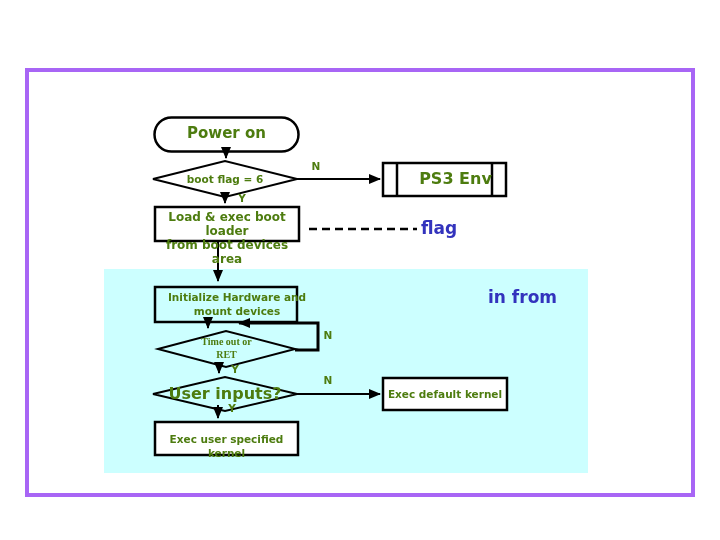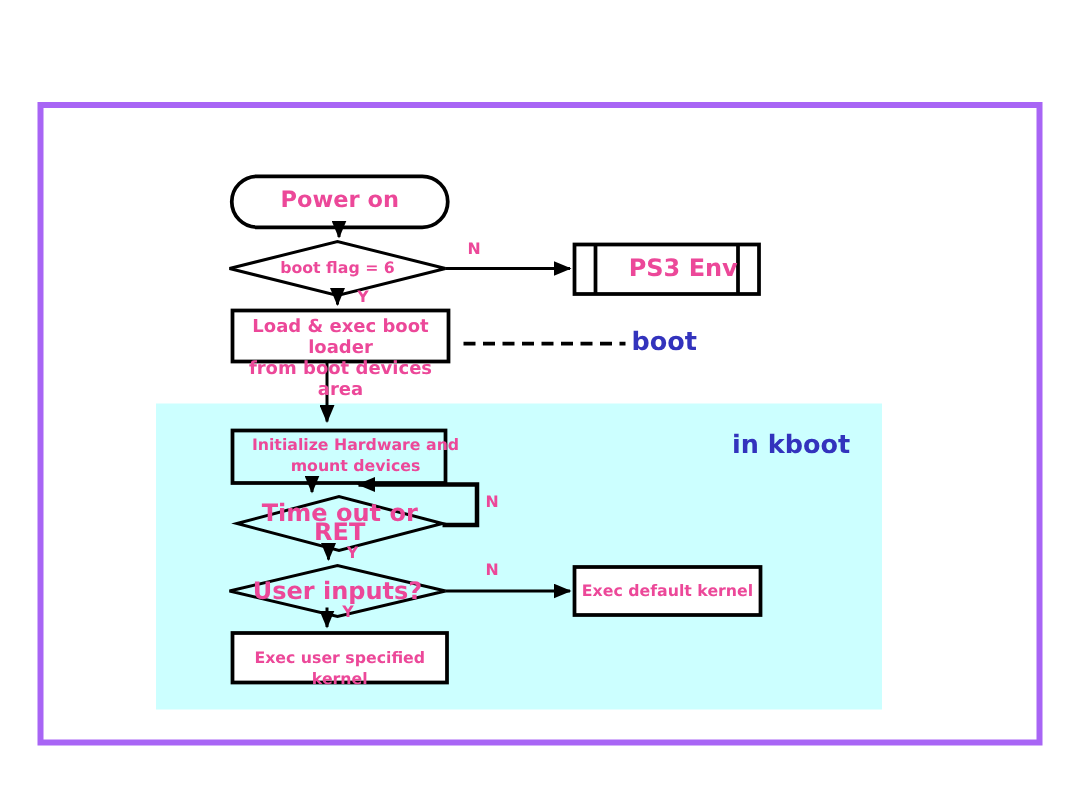--- a/index.html
+++ b/index.html
@@ -9,21 +9,21 @@
   }
   .frame {
     position:absolute; left:25px; top:68px; width:662px; height:421px;
     border:4px solid #a865f5;
   }
   .kboot-region {
     position:absolute; left:104px; top:269px; width:484px; height:204px;
     background:#ccffff;
   }
   svg.connectors { position:absolute; left:0; top:0; width:720px; height:540px; }
-  .lbl { position:absolute; font-weight:bold; color:#ec4899; white-space:nowrap; }
+  .lbl { position:absolute; font-weight:bold; color:#4d7c0f; white-space:nowrap; }
   .ctr { text-align:center; white-space:normal; }
   .blue { color:#3333bd; }
   .lbl span { display:block; }
 </style>
 </head>
 <body>
 
 <div class="canvas">
 
   <div class="frame"></div>
@@ -70,30 +70,30 @@
 
   <div class="lbl ctr" style="left:153px; top:172px; width:144px; font-size:10.5px; line-height:14px;">boot flag = 6</div>
 
   <div class="lbl ctr" style="left:397px; top:168px; width:117px; font-size:16px; line-height:21px;">PS3 Env</div>
 
   <div class="lbl ctr" style="left:155px; top:210px; width:144px; font-size:12px; line-height:14px;">
     <span>Load &amp; exec boot loader</span>
     <span>from boot devices area</span>
   </div>
 
-  <div class="lbl blue" style="left:421px; top:217px; font-size:17px; line-height:22px;">boot</div>
+  <div class="lbl blue" style="left:421px; top:217px; font-size:17px; line-height:22px;">flag</div>
 
   <div class="lbl ctr" style="left:155px; top:290px; width:164px; font-size:10.5px; line-height:14px;">
     <span>Initialize Hardware and</span>
     <span>mount devices</span>
   </div>
 
-  <div class="lbl blue" style="left:488px; top:286px; font-size:17px; line-height:22px;">in kboot</div>
+  <div class="lbl blue" style="left:488px; top:286px; font-size:17px; line-height:22px;">in from</div>
 
-  <div class="lbl ctr" style="left:158px; top:335px; width:137px; font-size:16px; line-height:13px;">
+  <div class="lbl ctr" style="left:158px; top:335px; width:137px; font-size:10px; line-height:13px;font-family:Liberation Serif, serif;">
     <span>Time out or</span>
     <span>RET</span>
   </div>
 
   <div class="lbl ctr" style="left:153px; top:387px; width:144px; font-size:16px; line-height:14px;">User inputs?</div>
 
   <div class="lbl ctr" style="left:383px; top:387px; width:124px; font-size:10.5px; line-height:14px;">Exec default kernel</div>
 
   <div class="lbl ctr" style="left:155px; top:432px; width:143px; font-size:10.5px; line-height:14px;">Exec user specified kernel</div>
 

